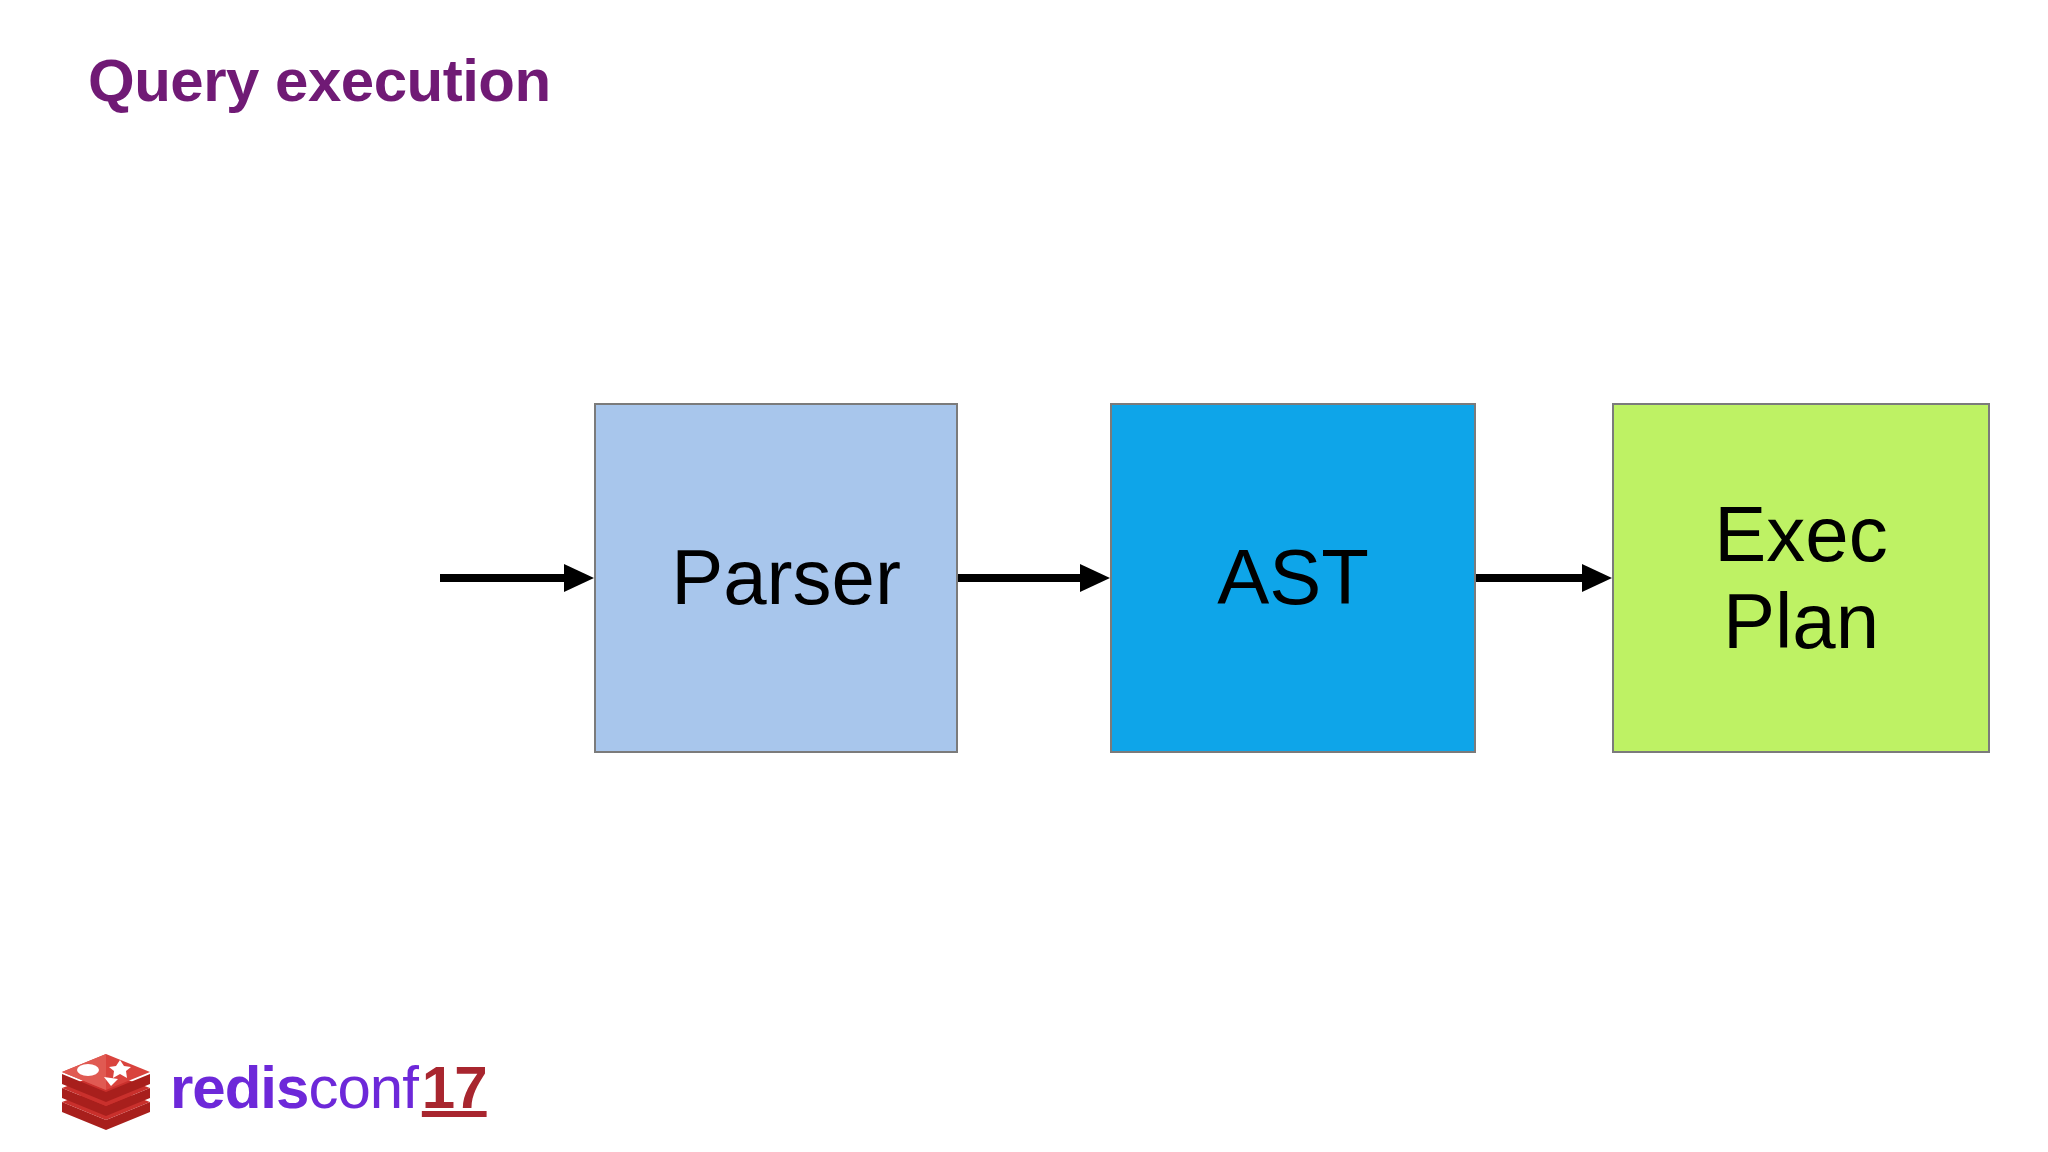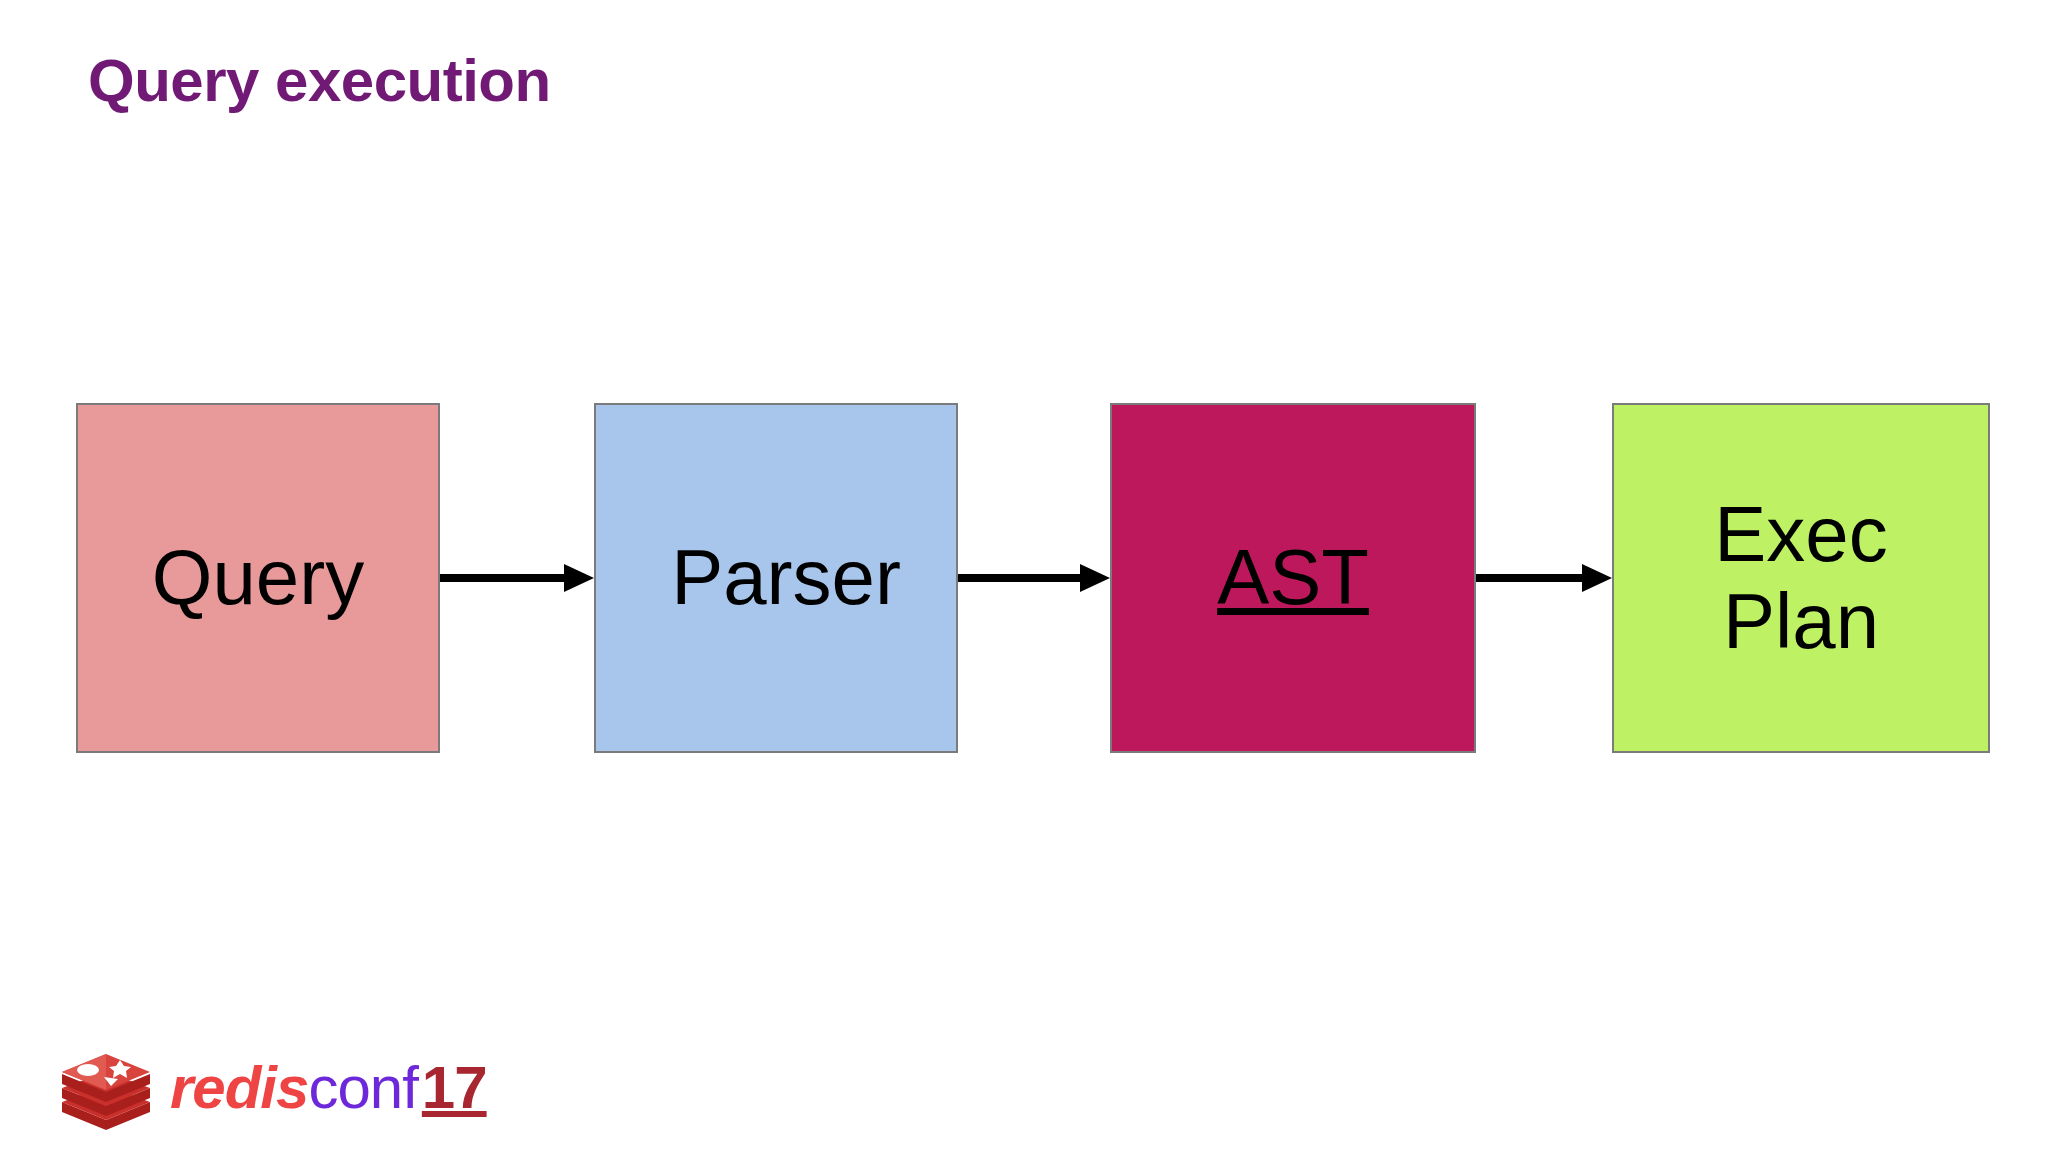--- a/index.html
+++ b/index.html
@@ -149,39 +149,36 @@
 </style>
 </head>
 <body>
 
 <div id="slide" style="background: rgb(255, 255, 255);">
 
   <div id="slide-title">Query execution</div>
 
   <div id="diagram">
 
-    <div class="node-box" id="node-query" style="background: rgb(232, 154, 154); border-color: rgb(123, 123, 123);">
-      <span class="node-label">Query</span>
-    </div>
 
     <div class="arrow" id="arrow-1">
       <div class="arrow-shaft" style="background: rgb(0, 0, 0);"></div>
       <div class="arrow-head" style="border-left-color: rgb(0, 0, 0);"></div>
     </div>
 
     <div class="node-box" id="node-parser" style="background: rgb(168, 198, 236); border-color: rgb(123, 123, 123);">
       <span class="node-label">Parser</span>
     </div>
 
     <div class="arrow" id="arrow-2">
       <div class="arrow-shaft" style="background: rgb(0, 0, 0);"></div>
       <div class="arrow-head" style="border-left-color: rgb(0, 0, 0);"></div>
     </div>
 
-    <div class="node-box" id="node-ast" style="background: #be185d; border-color: rgb(123, 123, 123); text-decoration: underline;">
+    <div class="node-box" id="node-ast" style="background: #0ea5e9; border-color: rgb(123, 123, 123);">
       <span class="node-label">AST</span>
     </div>
 
     <div class="arrow" id="arrow-3">
       <div class="arrow-shaft" style="background: rgb(0, 0, 0);"></div>
       <div class="arrow-head" style="border-left-color: rgb(0, 0, 0);"></div>
     </div>
 
     <div class="node-box" id="node-exec" style="background: #bef264; border-color: rgb(123, 123, 123);">
       <span class="node-label" style="max-width: 260px; white-space: normal;">Exec Plan</span>
@@ -203,20 +200,20 @@
         <path d="M4 26 L48 44 L92 26 L48 8 Z" fill="#d9433d"></path>
         <path d="M4 26 L48 8 L48 44 Z" fill="#e05a52"></path>
 
         <ellipse cx="30" cy="24" rx="11" ry="6" fill="#ffffff"></ellipse>
         <path d="M62 14 l4 6 7 1 -5 4 1 7 -7 -4 -7 4 1 -7 -5 -4 7 -1 Z" fill="#ffffff"></path>
         <path d="M46 31 l14 2 -7 7 Z" fill="#ffffff"></path>
       </svg>
     </div>
 
     <div id="logo-wordmark">
-      <span id="wm-redis" style="color: #ef4444; font-style: italic;">redis</span>
+      <span id="wm-redis" style="color: #6d28d9;">redis</span>
       <span id="wm-conf" style="color: #6d28d9;">conf</span>
       <span id="wm-year" style="color: rgb(168, 38, 47);">17</span>
     </div>
 
   </div>
 
 </div>
 
 </body></html>

